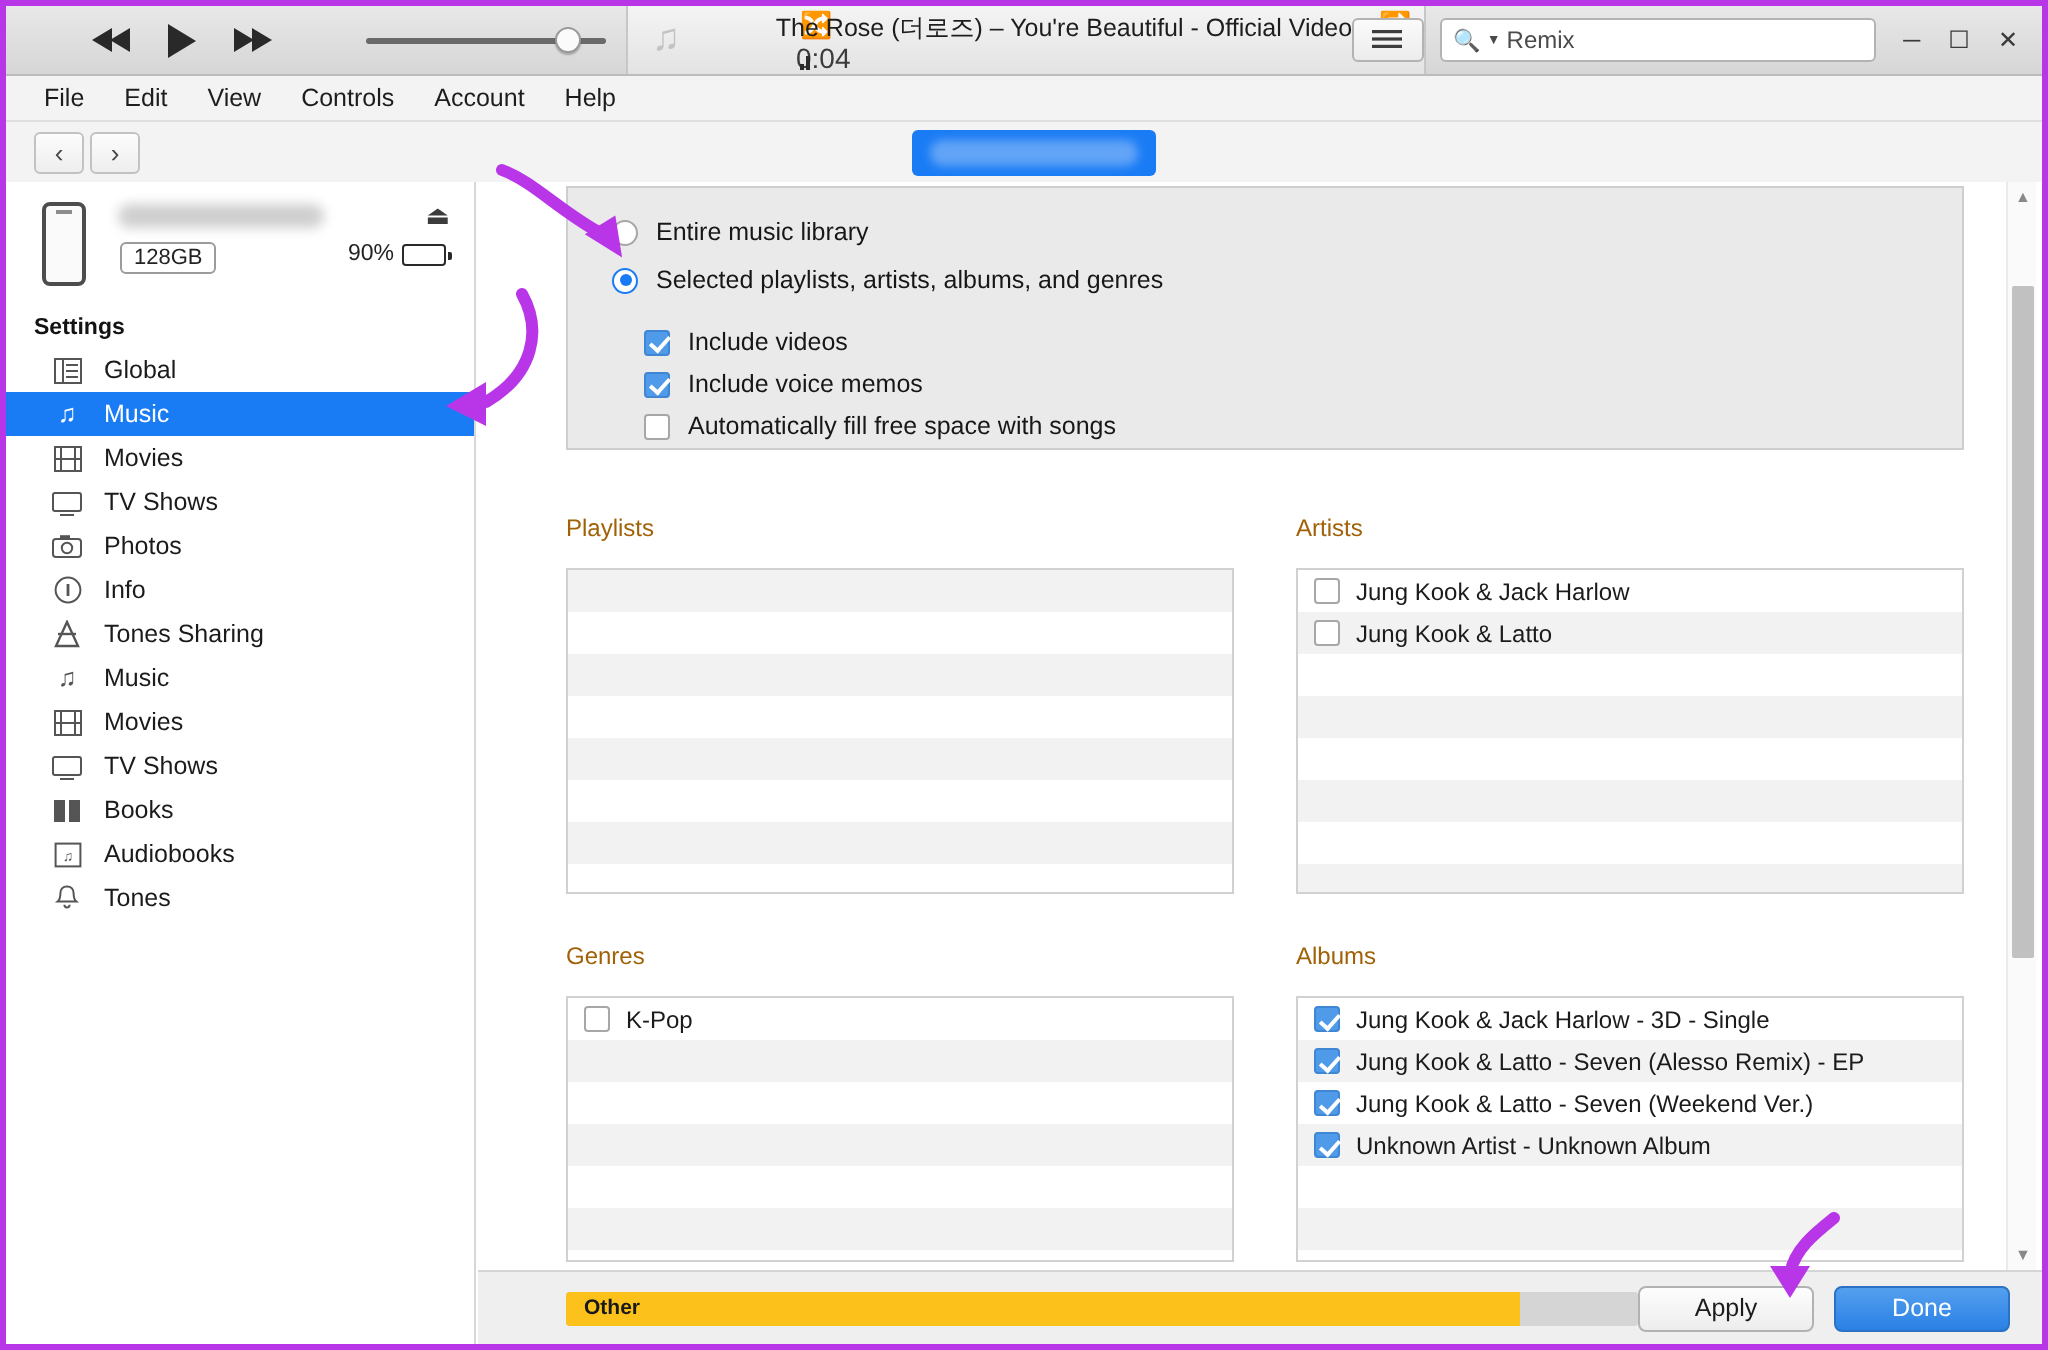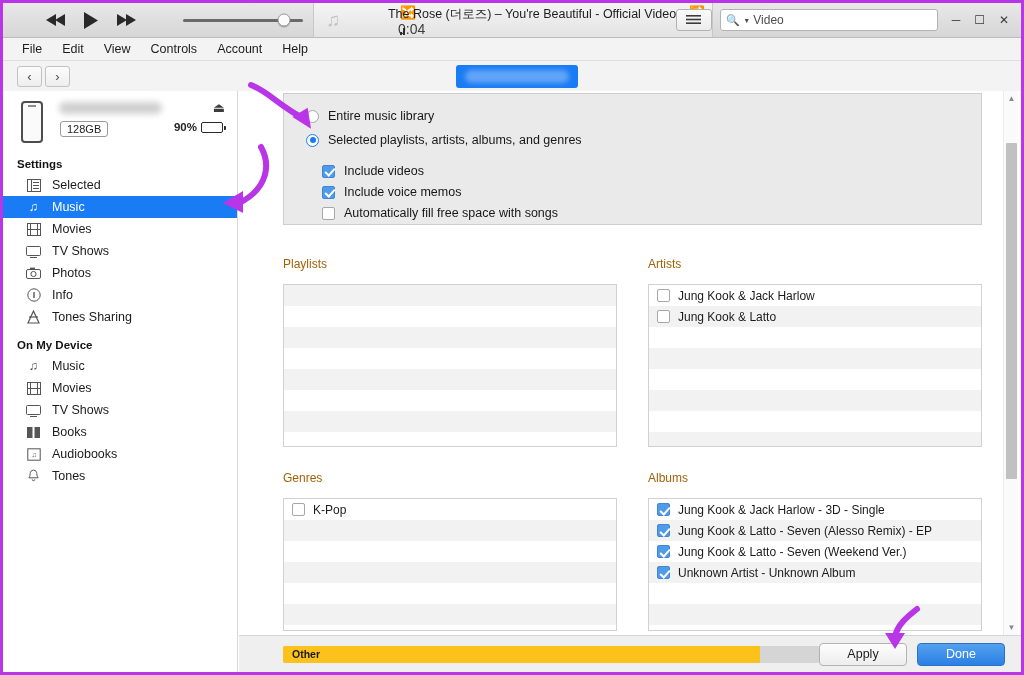--- a/index.html
+++ b/index.html
@@ -118,21 +118,21 @@
     position: absolute; left: 56px; top: 11px; width: 103px; height: 12px;
     border-radius: 6px; background: #d0cfd0; filter: blur(3px);
   }
   .eject { position: absolute; right: 12px; top: 9px; font-size: 13px; color: #3d3c3d; cursor: pointer; }
   .capacity {
     position: absolute; left: 57px; top: 30px;
     border: 1px solid #9c9b9c; border-radius: 3px;
     font-size: 11px; color: #232323; padding: 1px 6px; background: #fff;
   }
   .battery { position: absolute; right: 14px; top: 30px; display: flex; align-items: center; gap: 4px; }
-  .battery .pct { font-size: 11.5px; color: #232323; font-weight: bold; }
+  .battery .pct { font-size: 11.5px; color: #232323; }
   .batticon {
     width: 22px; height: 11px; border: 1.5px solid #2b2a2b; border-radius: 2px;
     position: relative; padding: 1px;
   }
   .batticon::after {
     content: ""; position: absolute; right: -3.5px; top: 3px;
     width: 2px; height: 4px; background: #2b2a2b; border-radius: 0 1px 1px 0;
   }
   .battfill { height: 100%; background: #2b2a2b; border-radius: 1px; }
 
@@ -283,21 +283,21 @@
         <g fill="#3d3c3d">
             <rect x="0" y="0" width="15" height="1.6"></rect>
             <rect x="0" y="3.7" width="15" height="1.6"></rect>
             <rect x="0" y="7.4" width="15" height="1.6"></rect>
           </g>
       </svg>
     </div>
     <div class="searchbox">
       <span class="mag">🔍</span>
       <span class="chev">▼</span>
-      <span class="ph">Video</span>
+      <span class="ph">Remix</span>
     </div>
     <div class="wincontrols">
       <span class="wc">─</span>
       <span class="wc">☐</span>
       <span class="wc">✕</span>
     </div>
   </div>
 
   <div class="menubar">
     <span class="menuitem">File</span>
@@ -333,21 +333,21 @@
       <li class="navrow">
         <span class="ico">
           <svg width="14" height="13" viewBox="0 0 14 13">
               <rect x="0.5" y="0.5" width="13" height="12" fill="none" stroke="#565556"></rect>
               <line x1="4.5" y1="1" x2="4.5" y2="12" stroke="#565556"></line>
               <line x1="6" y1="3.5" x2="12" y2="3.5" stroke="#565556"></line>
               <line x1="6" y1="6.5" x2="12" y2="6.5" stroke="#565556"></line>
               <line x1="6" y1="9.5" x2="12" y2="9.5" stroke="#565556"></line>
             </svg>
         </span>
-        <span>Selected</span>
+        <span>Global</span>
       </li>
       <li class="navrow active">
         <span class="ico">♫</span>
         <span>Music</span>
       </li>
       <li class="navrow">
         <span class="ico">
           <svg width="14" height="13" viewBox="0 0 14 13">
               <rect x="0.5" y="0.5" width="13" height="12" fill="none" stroke="#565556"></rect>
               <line x1="3.5" y1="1" x2="3.5" y2="12" stroke="#565556"></line>
@@ -389,21 +389,20 @@
         <span class="ico">
           <svg width="15" height="14" viewBox="0 0 15 14">
               <path d="M7.5 1 L13 13 L2 13 Z" fill="none" stroke="#565556" stroke-width="1.2"></path>
               <line x1="3" y1="7" x2="12" y2="7" stroke="#565556" stroke-width="1.2"></line>
             </svg>
         </span>
         <span>Tones Sharing</span>
       </li>
     </ul>
 
-    <div class="sechead" style="padding-top:11px">On My Device</div>
     <ul class="navlist">
       <li class="navrow">
         <span class="ico">♫</span>
         <span>Music</span>
       </li>
       <li class="navrow">
         <span class="ico">
           <svg width="14" height="13" viewBox="0 0 14 13">
               <rect x="0.5" y="0.5" width="13" height="12" fill="none" stroke="#565556"></rect>
               <line x1="3.5" y1="1" x2="3.5" y2="12" stroke="#565556"></line>

